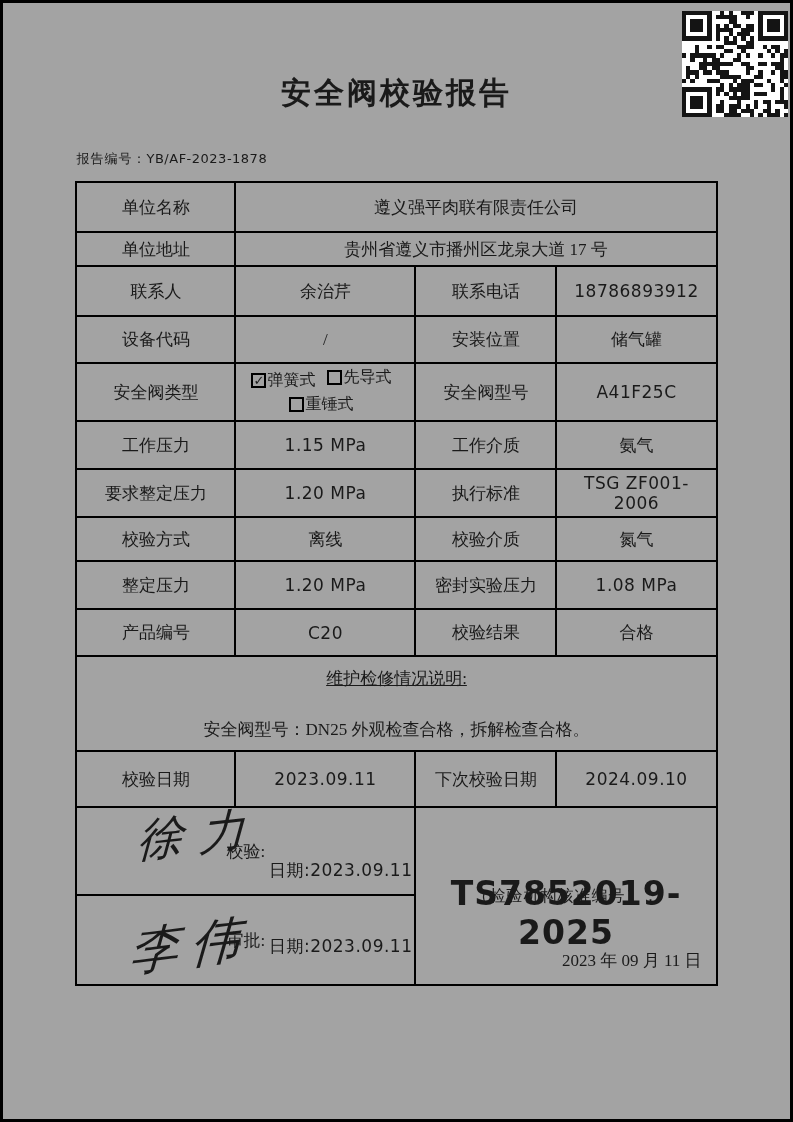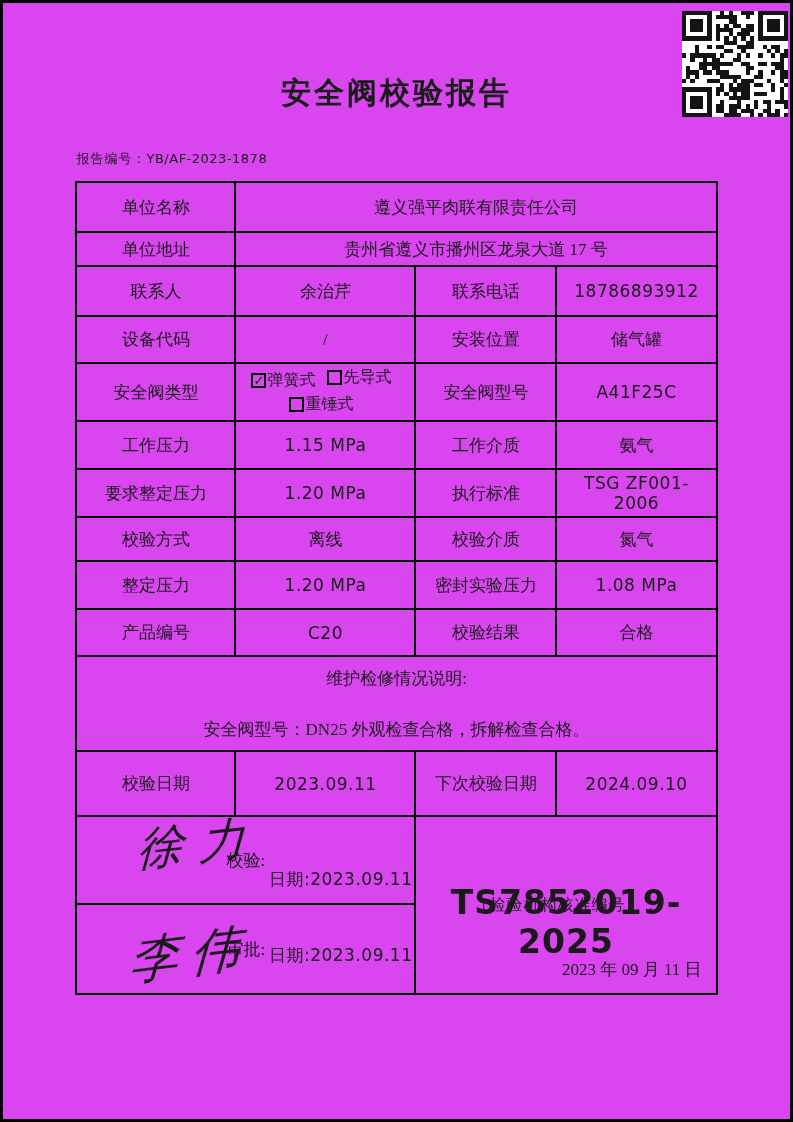--- a/index.html
+++ b/index.html
@@ -1,20 +1,20 @@
 <!DOCTYPE html>
 <html><head>
 <meta charset="utf-8">
 <style>
   html,body { margin:0; padding:0; background:#fff; }
   .page {
     position:relative;
     width:793px; height:1122px;
     box-sizing:border-box;
-    background:#d946ef;
+    background:#a3a3a3;
     border:3px solid #000;
     font-family:"Liberation Serif","DejaVu Serif",serif;
     color:#1a1a1a;
     overflow:hidden;
   }
   .doc-title {
     margin:70px 0 0 0;
     text-align:center;
     font-size:30px;
     font-weight:bold;
@@ -65,21 +65,21 @@
     box-sizing:border-box;
     align-items:center; justify-content:center;
     font-family:"DejaVu Sans",sans-serif;
     font-size:13px; font-weight:bold;
     margin-right:1px;
     line-height:1;
   }
 
   
   td.remarks { padding:10px 14px; }
-  .remarks-title { margin:0 0 28px 0; }
+  .remarks-title { margin:0 0 28px 0;text-decoration:underline; }
   .remarks-body { margin:0; }
 
   
   td.sig-cell { position:relative; padding:8px 10px; text-align:left; vertical-align:top; }
   .sig-date { position:absolute; right:2px; font-size:17px; }
   .signature {
     position:absolute;
     font-family:"DejaVu Serif",serif;
     font-style:italic;
     white-space:nowrap;
@@ -518,21 +518,21 @@
       <td>合格</td>
     </tr>
 
     <tr style="height:95px">
       <td colspan="4" class="remarks cell-left cell-top">
         <p class="remarks-title">维护检修情况说明:</p>
         <p class="remarks-body">安全阀型号：DN25 外观检查合格，拆解检查合格。</p>
       </td>
     </tr>
 
-    <tr style="height:65px">
+    <tr style="height:56px">
       <td>校验日期</td>
       <td class="num">2023.09.11</td>
       <td>下次校验日期</td>
       <td class="num">2024.09.10</td>
     </tr>
 
     <tr style="height:88px">
       <td colspan="2" class="sig-cell">
         <span>校验:</span>
         <span class="signature sig-verifier">徐力</span>

